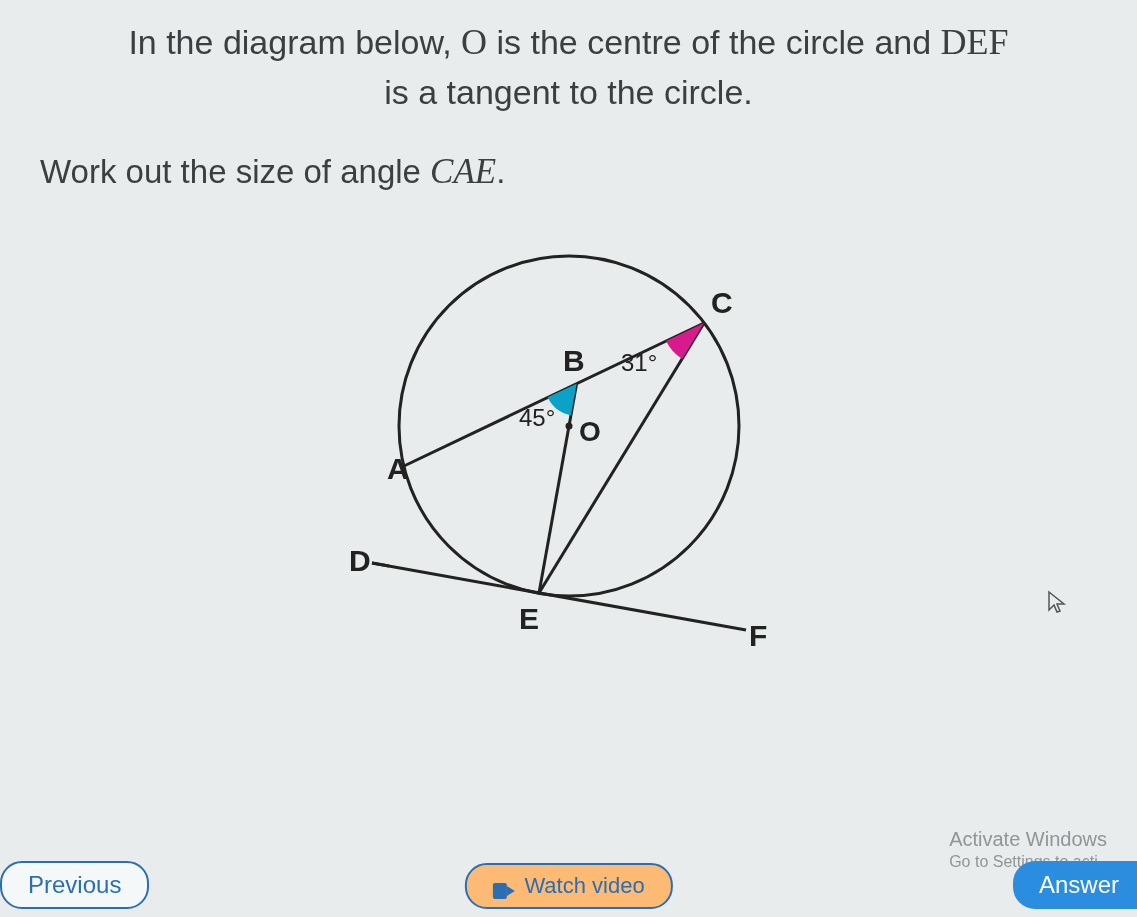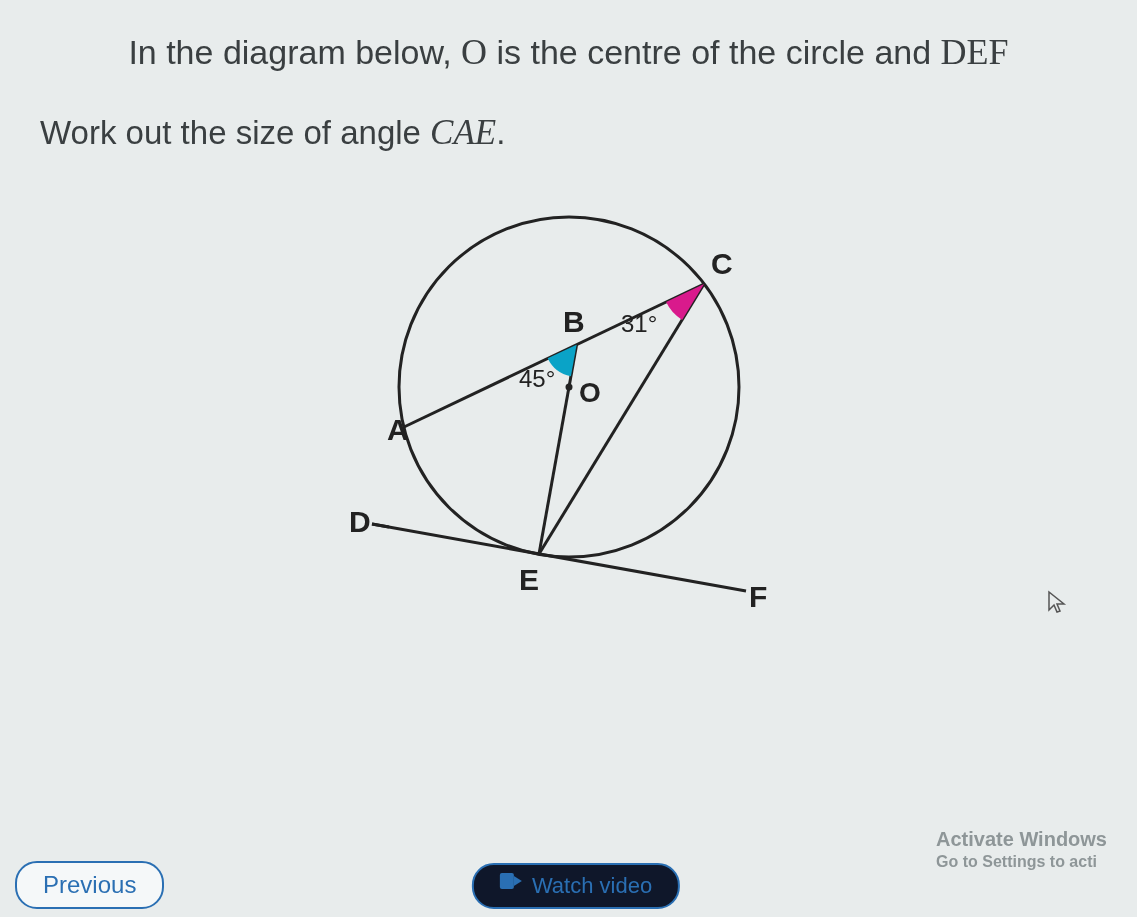--- a/index.html
+++ b/index.html
@@ -6,21 +6,21 @@
     body {
       font-family: Arial, Helvetica, sans-serif;
       background: #e8ecec;
       width: 1137px;
       height: 917px;
       position: relative;
       overflow: hidden;
     }
     .question-text {
       text-align: center;
-      padding: 26px 40px 0 40px;
+      padding: 16px 40px 0 40px;
       color: #3a3f41;
       font-size: 34px;
       line-height: 1.45;
     }
     .question-text .mathvar {
       font-family: 'Times New Roman', serif;
       font-size: 36px;
     }
     .question-work {
       text-align: left;
@@ -40,21 +40,21 @@
       justify-content: center;
       margin-top: 35px;
     }
     .diagram {
       width: 520px;
       height: 430px;
     }
     .footer {
       position: absolute;
       bottom: 0;
-      left: 15px;
+      left: 0;
       right: 0;
       height: 60px;
     }
     .prev-btn {
       position: absolute;
       left: 0;
       bottom: 8px;
       border: 2px solid #2a6fb3;
       border-radius: 22px;
       padding: 8px 26px;
@@ -66,24 +66,24 @@
     .watch-btn {
       position: absolute;
       left: 50%;
       transform: translateX(-50%);
       bottom: 8px;
       border: 2px solid #2a6fb3;
       border-radius: 22px;
       padding: 8px 26px;
       font-size: 22px;
       color: #2a6fb3;
-      background: #0f172a;
+      background: #fdba74;
       cursor: pointer;
       display: flex;
-      align-items: flex-start;
+      align-items: flex-end;
       gap: 10px;
     }
     .answer-btn {
       position: absolute;
       right: 0;
       bottom: 8px;
       border: none;
       border-radius: 22px 0 0 22px;
       padding: 10px 18px 10px 26px;
       font-size: 24px;
@@ -92,21 +92,20 @@
       cursor: pointer;
     }
     .watermark {
       position: absolute;
       right: 30px;
       bottom: 44px;
       color: #8e9698;
       font-size: 20px;
       line-height: 1.3;
       text-align: left;
-      font-weight: bold;
     }
     .watermark .sub {
       font-size: 16px;
     }
     .cursor-arrow {
       position: absolute;
       right: 70px;
       top: 590px;
       color: #555;
       font-size: 22px;
@@ -132,20 +131,21 @@
       border-left: 8px solid #2a6fb3;
       border-top: 5px solid transparent;
       border-bottom: 5px solid transparent;
     }
   </style>
 </head>
 <body>
 
 <div class="question-text">
   <span>In the diagram below, </span><span class="mathvar">O</span><span> is the centre of the circle and </span><span class="mathvar">DEF</span><br>
+  <span>is a tangent to the circle.</span>
 </div>
 
 <div class="question-work">
   <span>Work out the size of angle </span><span class="mathvar">CAE</span><span>.</span><br>
 </div>
 
 <div class="diagram-wrap">
   <svg class="diagram" viewBox="0 0 520 430">
 
     <circle cx="260" cy="195" r="170" fill="none" stroke="#222" stroke-width="3"></circle>
@@ -191,13 +191,16 @@
 </div>
 
 <div class="footer">
   <button class="prev-btn">
     <span>Previous</span>
   </button>
   <button class="watch-btn">
     <span class="vcam-icon"></span>
     <span>Watch video</span>
   </button>
+  <button class="answer-btn">
+    <span>Answer</span>
+  </button>
 </div>
 
 </body></html>

